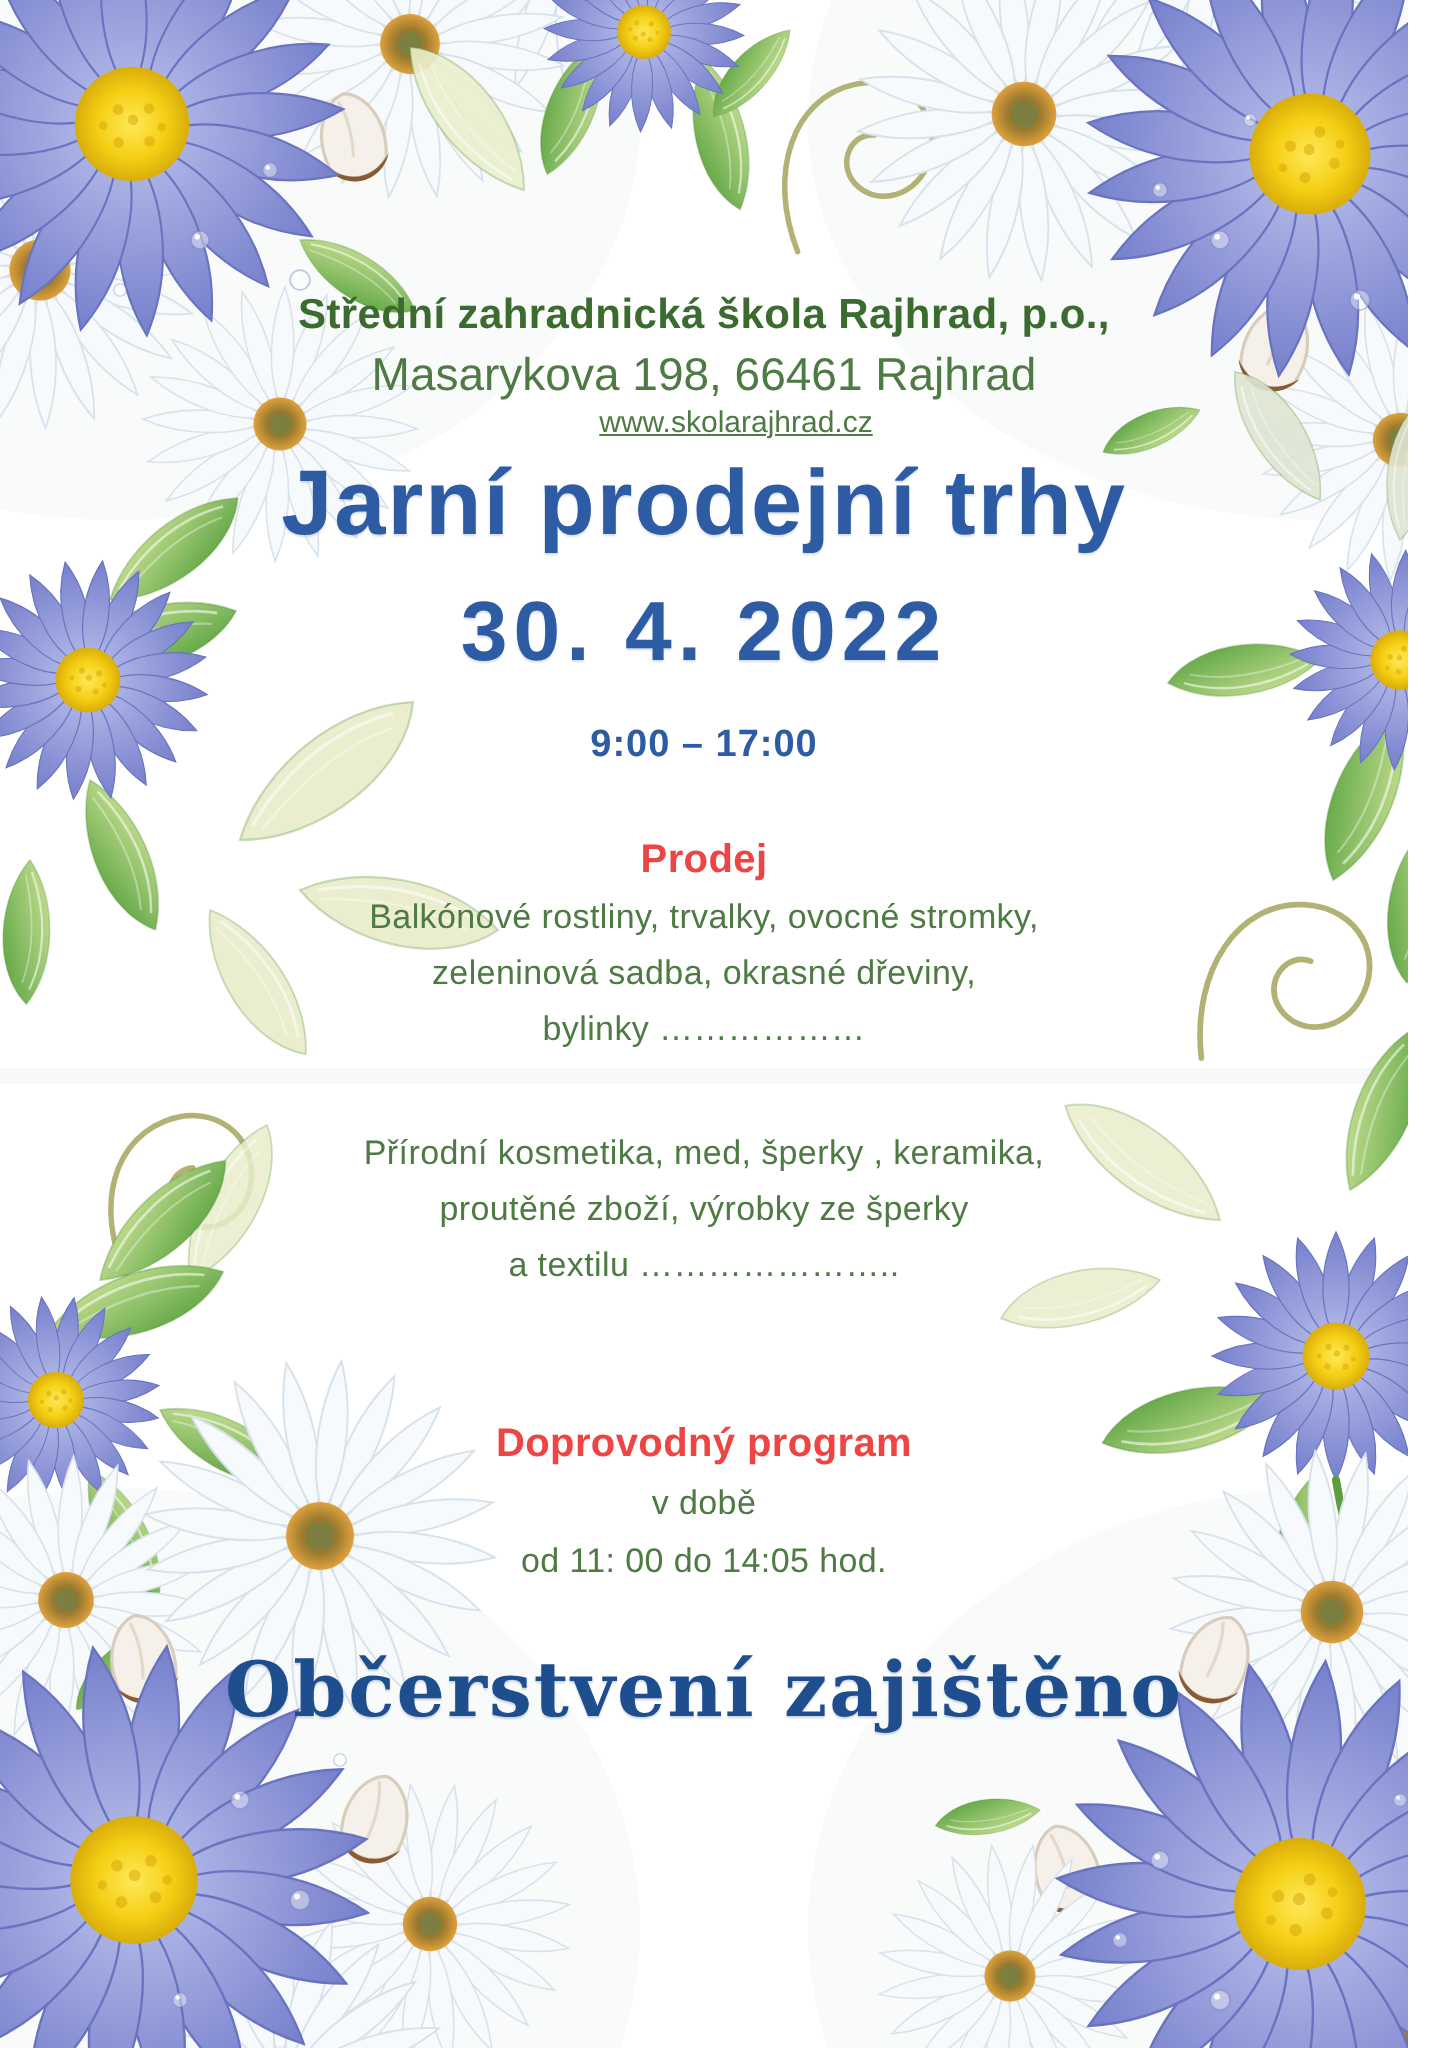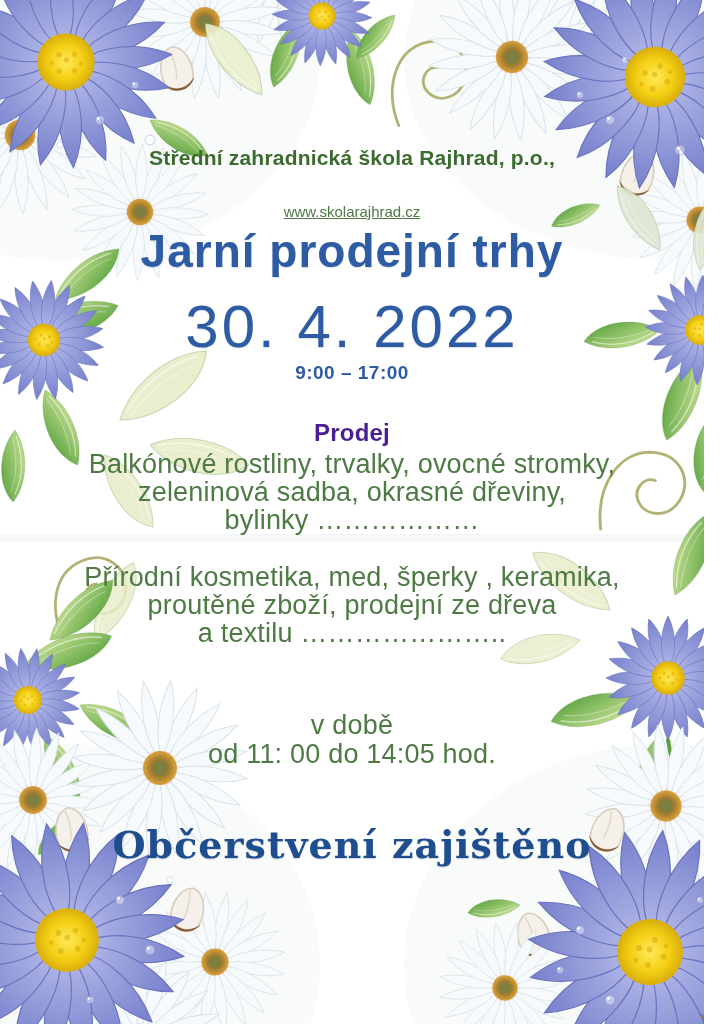--- a/index.html
+++ b/index.html
@@ -5,28 +5,28 @@
 <style>
   html,body{margin:0;padding:0;background:#ffffff;}
   .poster{
     position:relative;width:704px;height:1024px;background:#ffffff;
     overflow:hidden;font-family:"Liberation Sans",sans-serif;
   }
   .decor{position:absolute;left:0;top:0;z-index:1;pointer-events:none;}
   .txt{position:absolute;left:0;width:100%;text-align:center;z-index:2;}
   .school-name{top:146px;font-size:21px;font-weight:bold;color:#3c6b30;letter-spacing:.2px;}
   .school-address{top:174px;font-size:23px;color:#4e7a44;}
-  .website-row{top:203px;font-size:15px;}
+  .website-row{top:203px;font-size:15px;margin-left:16px;}
   .website-row a{color:#4e7a44;text-decoration:underline;cursor:pointer;}
   .event-title{top:224px;font-size:46px;font-weight:bold;color:#2d5ba4;letter-spacing:1px;text-shadow:0 1px 1px rgba(40,70,130,.18);}
-  .event-date{top:292px;font-size:60px;font-weight:normal;color:#2d5ba4;letter-spacing:3px;text-shadow:0 1px 1px rgba(40,70,130,.18);}
+  .event-date{top:292px;font-size:42px;font-weight:bold;color:#2d5ba4;letter-spacing:3px;text-shadow:0 1px 1px rgba(40,70,130,.18);}
   .event-time{top:362px;font-size:19px;font-weight:bold;color:#2d5ba4;letter-spacing:.5px;}
   .sec{position:absolute;left:0;width:100%;text-align:center;z-index:2;}
-  .sec h2{margin:0 0 3px 0;font-size:24px;font-weight:bold;color:#4c1d95;letter-spacing:.2px;}
-  .sec p{margin:0;font-size:27px;line-height:28px;color:#4e7a44;letter-spacing:.2px;}
+  .sec h2{margin:0 0 3px 0;font-size:20px;font-weight:bold;color:#ef4444;letter-spacing:.2px;}
+  .sec p{margin:0;font-size:17px;line-height:28px;color:#4e7a44;letter-spacing:.2px;}
   .sec1{top:419px;}
   .sec2{top:563px;}
   .sec3{top:711px;}
   .sec3 p{line-height:29px;}
   .footer-note{top:822px;font-family:"DejaVu Serif","Liberation Serif",serif;
     font-size:38px;font-weight:bold;color:#1f4e8f;letter-spacing:1px;
     text-shadow:0 1px 1px rgba(20,50,110,.2);}
 </style>
 </head>
 <body>
@@ -276,40 +276,42 @@
       <use href="#daisyW" transform="translate(705,1025) scale(.85)"></use>
       <use href="#daisyB" transform="translate(650,952) scale(1.22) rotate(-12)"></use>
       <use href="#drop" transform="translate(580,930)"></use>
       <use href="#drop" transform="translate(560,970) scale(.8)"></use>
       <use href="#drop" transform="translate(610,1000) scale(1.1)"></use>
       <use href="#drop" transform="translate(700,900) scale(.7)"></use>
     </g>
   </svg>
 
   <div class="txt school-name">Střední zahradnická škola Rajhrad, p.o.,</div>
+  <div class="txt school-address">Masarykova 198, 66461 Rajhrad</div>
   <div class="txt website-row">
     <a>www.skolarajhrad.cz</a>
   </div>
 
   <div class="txt event-title">Jarní prodejní trhy</div>
   <div class="txt event-date">30. 4. 2022</div>
   <div class="txt event-time">9:00 – 17:00</div>
 
   <section class="sec sec1">
     <h2>Prodej</h2>
     <p>Balkónové rostliny, trvalky, ovocné stromky,</p>
     <p>zeleninová sadba, okrasné dřeviny,</p>
     <p>bylinky ………………</p>
   </section>
 
   <section class="sec sec2">
     <p>Přírodní kosmetika, med, šperky , keramika,</p>
-    <p>proutěné zboží, prodejní ze dřeva</p>
+    <p>proutěné zboží, výrobky ze šperky</p>
     <p>a textilu …………………..</p>
   </section>
 
   <section class="sec sec3">
+    <h2>Doprovodný program</h2>
     <p>v době</p>
     <p>od 11: 00 do 14:05 hod.</p>
   </section>
 
   <div class="txt footer-note">Občerstvení zajištěno</div>
 </div>
 
 </body></html>

